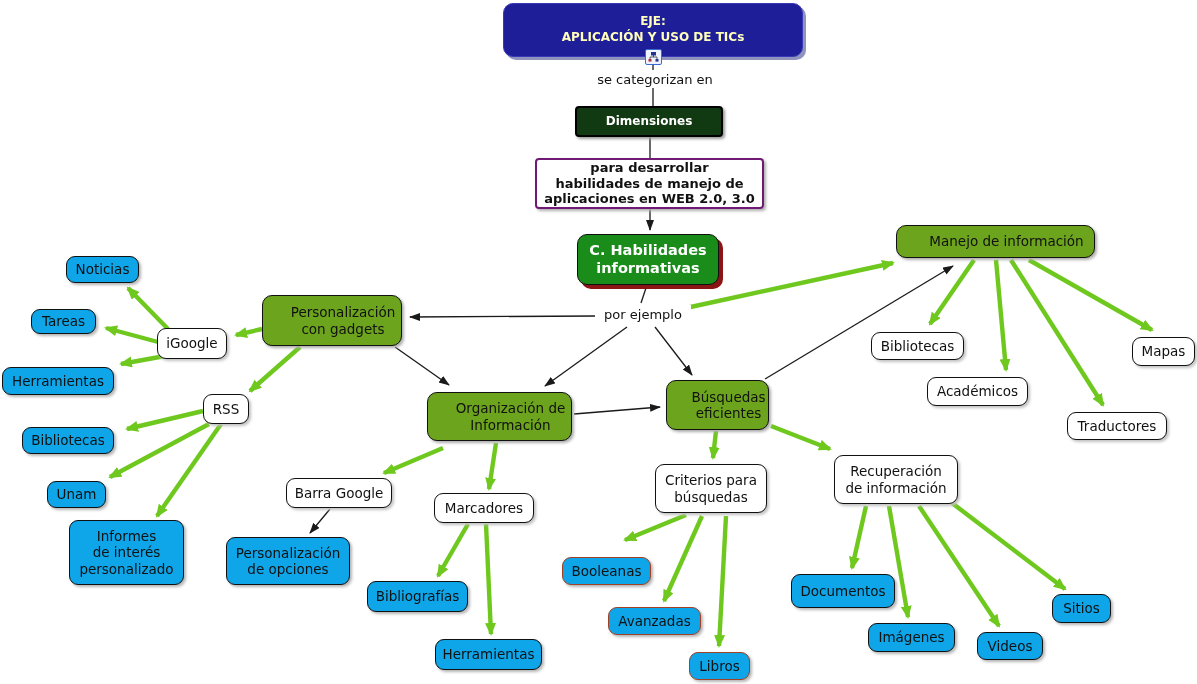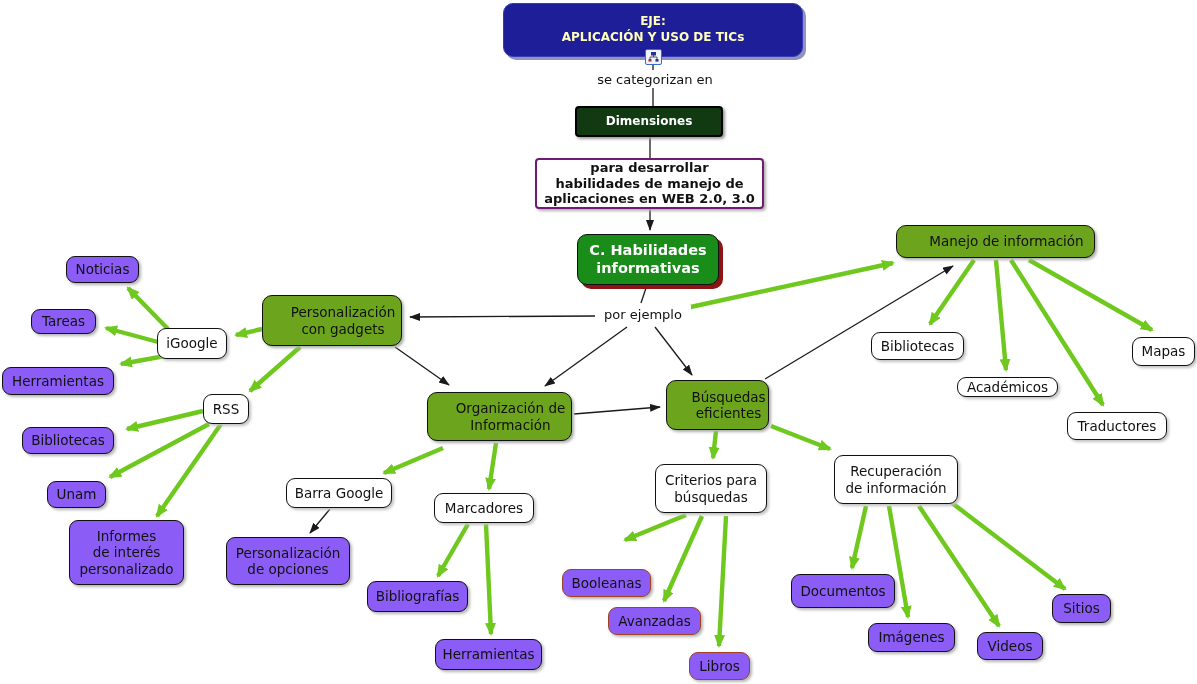--- a/index.html
+++ b/index.html
@@ -28,21 +28,21 @@
     box-shadow:2px 2px 3px #b0b0b0;
   }
   .n-green{
     background:#1a8c1a;color:#fff;font-weight:bold;font-size:14.5px;
     border:1.5px solid #101010;box-shadow:4px 4px 0 #8b1414;
   }
   .n-olive{
     background:#6da41e;border:1.5px solid #111;box-shadow:2px 2px 3px #adadad;padding-left:22px;
   }
   .n-light{
-    background:#8b5cf6;border:1.4px solid #111;border-radius:9px;box-shadow:2px 2px 3px #b5b5b5;
+    background:#0ea5e9;border:1.4px solid #111;border-radius:9px;box-shadow:2px 2px 3px #b5b5b5;
   }
   .n-light.red-border{border-color:#a04024;}
   .n-white{
     background:#fff;border:1.4px solid #111;border-radius:9px;box-shadow:2px 2px 3px #c2c2c2;
   }
   .link-label{
     position:absolute;background:#fff;color:#111;font-size:13px;z-index:3;
     display:flex;align-items:center;justify-content:center;padding:0 2px;
   }
   .map-icon{
@@ -150,28 +150,28 @@
 
   <div class="node n-white" style="left:286px;top:478px;width:106px;height:30px">Barra Google</div>
   <div class="node n-light" style="left:226px;top:537px;width:124px;height:48px">Personalización
 de opciones</div>
   <div class="node n-white" style="left:434px;top:493px;width:100px;height:30px">Marcadores</div>
   <div class="node n-light" style="left:367px;top:581px;width:101px;height:31px">Bibliografías</div>
   <div class="node n-light" style="left:435px;top:639px;width:107px;height:31px">Herramientas</div>
 
   <div class="node n-white" style="left:655px;top:464px;width:112px;height:49px">Criterios para
 búsquedas</div>
-  <div class="node n-light red-border" style="left:562px;top:569px;width:89px;height:28px">Booleanas</div>
+  <div class="node n-light red-border" style="left:562px;top:557px;width:89px;height:28px">Booleanas</div>
   <div class="node n-light red-border" style="left:608px;top:607px;width:93px;height:28px">Avanzadas</div>
   <div class="node n-light red-border" style="left:689px;top:652px;width:61px;height:28px">Libros</div>
   <div class="node n-white" style="left:834px;top:455px;width:124px;height:49px">Recuperación
 de información</div>
   <div class="node n-light" style="left:791px;top:574px;width:104px;height:34px">Documentos</div>
   <div class="node n-light" style="left:868px;top:623px;width:87px;height:29px">Imágenes</div>
   <div class="node n-light" style="left:977px;top:632px;width:66px;height:28px">Videos</div>
   <div class="node n-light" style="left:1052px;top:594px;width:59px;height:29px">Sitios</div>
 
   <div class="node n-white" style="left:871px;top:332px;width:93px;height:28px">Bibliotecas</div>
-  <div class="node n-white" style="left:957px;top:377px;width:101px;height:20px">Académicos</div>
+  <div class="node n-white" style="left:927px;top:377px;width:101px;height:29px">Académicos</div>
   <div class="node n-white" style="left:1067px;top:412px;width:100px;height:28px">Traductores</div>
   <div class="node n-white" style="left:1132px;top:337px;width:63px;height:29px">Mapas</div>
 
 </div>
 
 </body></html>

